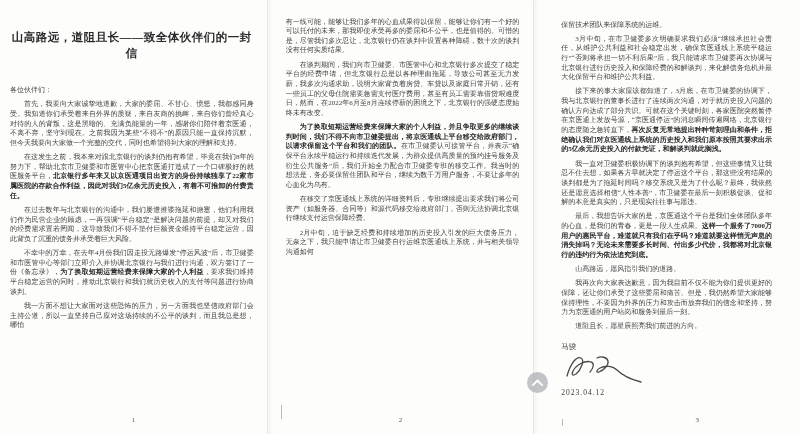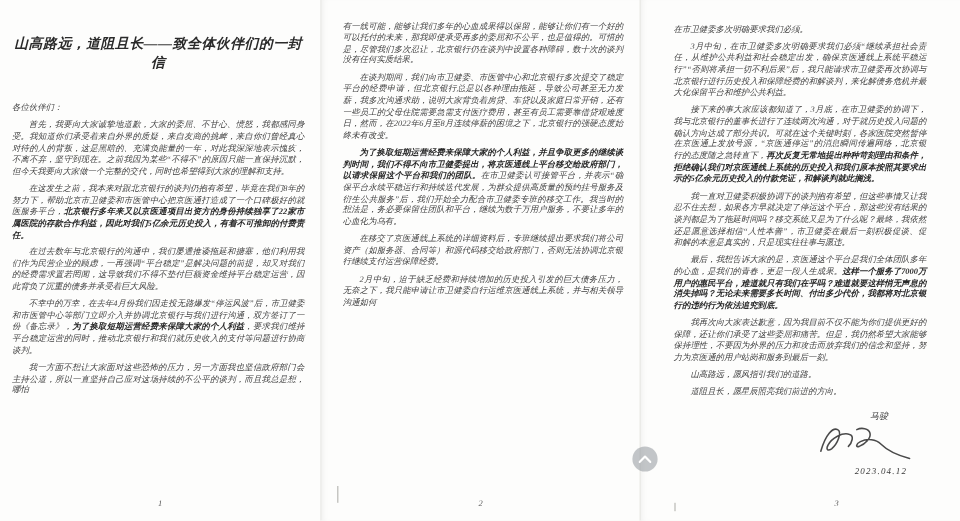--- a/index.html
+++ b/index.html
@@ -16,21 +16,20 @@
   }
   .page {
     position: relative;
     box-sizing: border-box;
     width: 266.67px; height: 434px;
     background: #fdfdfc;
     color: #3f3f3f;
     font-size: 7px;
     line-height: 1.38;
     overflow: hidden;
-    font-style: italic;
   }
   .page + .page {
     border-left: 1px solid #e7e7e3;
     box-shadow: inset 4px 0 6px -4px rgba(0,0,0,0.08);
   }
   .page-1 { padding: 14px 13px 0 10px; }
   .page-2 { padding: 13px 14px 0 18px; }
   .page-3 { padding: 16px 28px 0 27px; }
 
   .doc-title {
@@ -55,21 +54,21 @@
     position: absolute;
     bottom: 8px; left: 0; right: 0;
     text-align: center;
     font-size: 7px; color: #555;
   }
   .page-3 .page-number { left: 60px; }
 
   .signature-block {
     margin-top: 10px;
     padding-right: 6px;
-    text-align: right;
+    text-align: left;
   }
   .signer-name {
     font-size: 7.5px;
     color: #3a3a3a;
     margin-right: 26px;
   }
   .signature-svg { margin: -2px 2px 0 0; }
   .sign-date {
     font-size: 7.5px;
     color: #3a3a3a;
@@ -97,21 +96,21 @@
 </style>
 </head>
 <body>
 
 <div class="scan">
 
   <div class="page page-1">
     <div class="doc-title">山高路远，道阻且长——致全体伙伴们的一封信</div>
     <div class="salutation">各位伙伴们：</div>
     <div>
-        <p class="para"><span>首先，我要向大家诚挚地道歉，大家的委屈、不甘心、愤怒，我都感同身受。我知道你们承受着来自外界的质疑，来自友商的挑衅，来自你们曾经真心对待的人的背叛，这是黑暗的、充满负能量的一年，对此我深深地表示愧疚，不离不弃，坚守到现在。之前我因为某些“不得不”的原因只能一直保持沉默，但今天我要向大家做一个完整的交代，同时也希望得到大家的理解和支持。</span></p>
+        <p class="para"><span>首先，我要向大家诚挚地道歉，大家的委屈、不甘心、愤怒，我都感同身受。我知道你们承受着来自外界的质疑，来自友商的挑衅，来自你们曾经真心对待的人的背叛，这是黑暗的、充满负能量的一年，感谢你们陪伴着京医通，不离不弃，坚守到现在。之前我因为某些“不得不”的原因只能一直保持沉默，但今天我要向大家做一个完整的交代，同时也希望得到大家的理解和支持。</span></p>
         <p class="para"><span>在这发生之前，我本来对跟北京银行的谈判仍抱有希望，毕竟在我们8年的努力下，帮助北京市卫健委和市医管中心把京医通打造成了一个口碑极好的就医服务平台，</span><b>北京银行多年来又以京医通项目出资方的身份持续独享了22家市属医院的存款合作利益，因此对我们5亿余元历史投入，有着不可推卸的付费责任。</b></p>
         <p class="para"><span>在过去数年与北京银行的沟通中，我们屡遭推诿拖延和搪塞，他们利用我们作为民营企业的顾虑，一再强调“平台稳定”是解决问题的前提，却又对我们的经费需求置若罔闻，这导致我们不得不垫付巨额资金维持平台稳定运营，因此背负了沉重的债务并承受着巨大风险。</span></p>
         <p class="para"><span>不幸中的万幸，在去年4月份我们因走投无路爆发“停运风波”后，市卫健委和市医管中心等部门立即介入并协调北京银行与我们进行沟通，双方签订了一份《备忘录》，</span><b>为了换取短期运营经费来保障大家的个人利益</b><span>，要求我们维持平台稳定运营的同时，推动北京银行和我们就历史收入的支付等问题进行协商谈判。</span></p>
         <p class="para"><span>我一方面不想让大家面对这些恐怖的压力，另一方面我也坚信政府部门会主持公道，所以一直坚持自己应对这场持续的不公平的谈判，而且我总是想，哪怕</span></p>
       </div>
     <div class="page-number">1</div>
   </div>
 
   <div class="page page-2">
     <div>
@@ -119,27 +118,27 @@
         <p class="para"><span>在谈判期间，我们向市卫健委、市医管中心和北京银行多次提交了稳定平台的经费申请，但北京银行总是以各种理由拖延，导致公司甚至无力发薪，我多次沟通求助，说明大家背负着房贷、车贷以及家庭日常开销，还有一些员工的父母住院需要急需支付医疗费用，甚至有员工需要靠借贷艰难度日，然而，在2022年6月至8月连续停薪的困境之下，北京银行的强硬态度始终未有改变。</span></p>
         <p class="para"><b>为了换取短期运营经费来保障大家的个人利益，并且争取更多的继续谈判时间，我们不得不向市卫健委提出，将京医通线上平台移交给政府部门，以请求保留这个平台和我们的团队。</b><span>在市卫健委认可接管平台，并表示“确保平台永续平稳运行和持续迭代发展，为群众提供高质量的预约挂号服务及衍生公共服务”后，我们开始全力配合市卫健委专班的移交工作。我当时的想法是，务必要保留住团队和平台，继续为数千万用户服务，不要让多年的心血化为乌有。</span></p>
         <p class="para"><span>在移交了京医通线上系统的详细资料后，专班继续提出要求我们将公司资产（如服务器、合同等）和源代码移交给政府部门，否则无法协调北京银行继续支付运营保障经费。</span></p>
         <p class="para"><span>2月中旬，迫于缺乏经费和持续增加的历史投入引发的巨大债务压力，无奈之下，我只能申请让市卫健委自行运维京医通线上系统，并与相关领导沟通如何</span></p>
       </div>
     <div class="page-number">2</div>
   </div>
 
   <div class="page page-3">
     <div>
-        <p class="para noindent"><span>在市卫健委多次明确要求我们必须。</span></p>
+        <p class="para noindent"><span>保留技术团队来保障系统的运维。</span></p>
         <p class="para"><span>3月中旬，在市卫健委多次明确要求我们必须“继续承担社会责任，从维护公共利益和社会稳定出发，确保京医通线上系统平稳运行”“否则将承担一切不利后果”后，我只能请求市卫健委再次协调与北京银行进行历史投入和保障经费的和解谈判，来化解债务危机并最大化保留平台和维护公共利益。</span></p>
         <p class="para"><span>接下来的事大家应该都知道了，3月底，在市卫健委的协调下，我与北京银行的董事长进行了连续两次沟通，对于就历史投入问题的确认方向达成了部分共识。可就在这个关键时刻，各家医院突然暂停在京医通上发放号源，“京医通停运”的消息瞬间传遍网络，北京银行的态度随之急转直下，</span><b>再次反复无常地提出种种苛刻理由和条件，拒绝确认我们对京医通线上系统的历史投入和我们原本按照其要求出示的5亿余元历史投入的付款凭证，和解谈判就此搁浅。</b></p>
         <p class="para"><span>我一直对卫健委积极协调下的谈判抱有希望，但这些事情又让我忍不住去想，如果各方早就决定了停运这个平台，那这些没有结果的谈判都是为了拖延时间吗？移交系统又是为了什么呢？最终，我依然还是愿意选择相信“人性本善”，市卫健委在最后一刻积极促谈、促和解的本意是真实的，只是现实往往事与愿违。</span></p>
         <p class="para"><span>最后，我想告诉大家的是，京医通这个平台是我们全体团队多年的心血，是我们的青春，更是一段人生成果。</span><b>这样一个服务了7000万用户的惠民平台，难道就只有我们在乎吗？难道就要这样悄无声息的消失掉吗？无论未来需要多长时间、付出多少代价，我都将对北京银行的违约行为依法追究到底。</b></p>
+        <p class="para"><span>山高路远，愿风指引我们的道路。</span></p>
         <p class="para"><span>我再次向大家表达歉意，因为我目前不仅不能为你们提供更好的保障，还让你们承受了这些委屈和痛苦。但是，我仍然希望大家能够保持理性，不要因为外界的压力和攻击而放弃我们的信念和坚持，努力为京医通的用户站岗和服务到最后一刻。</span></p>
-        <p class="para"><span>山高路远，愿风指引我们的道路。</span></p>
         <p class="para"><span>道阻且长，愿星辰照亮我们前进的方向。</span></p>
       </div>
     <div class="signature-block">
       <div class="signer-name">马骏</div>
       <svg class="signature-svg" width="86" height="34" viewBox="0 0 86 34">
         <path d="M6,26 C10,12 16,6 20,8 C24,10 20,20 15,24 C12,26 10,25 12,21 C15,15 24,10 30,12 C34,13 32,19 29,22 M36,8 C40,6 46,7 47,11 C48,15 43,20 38,22 C35,23 35,20 39,18 C45,15 52,16 56,20 C62,26 72,30 80,32" fill="none" stroke="#4a4a4a" stroke-width="1.3" stroke-linecap="round"></path>
       </svg>
       <div class="sign-date">2023.04.12</div>
     </div>
     <div class="page-number">3</div>

